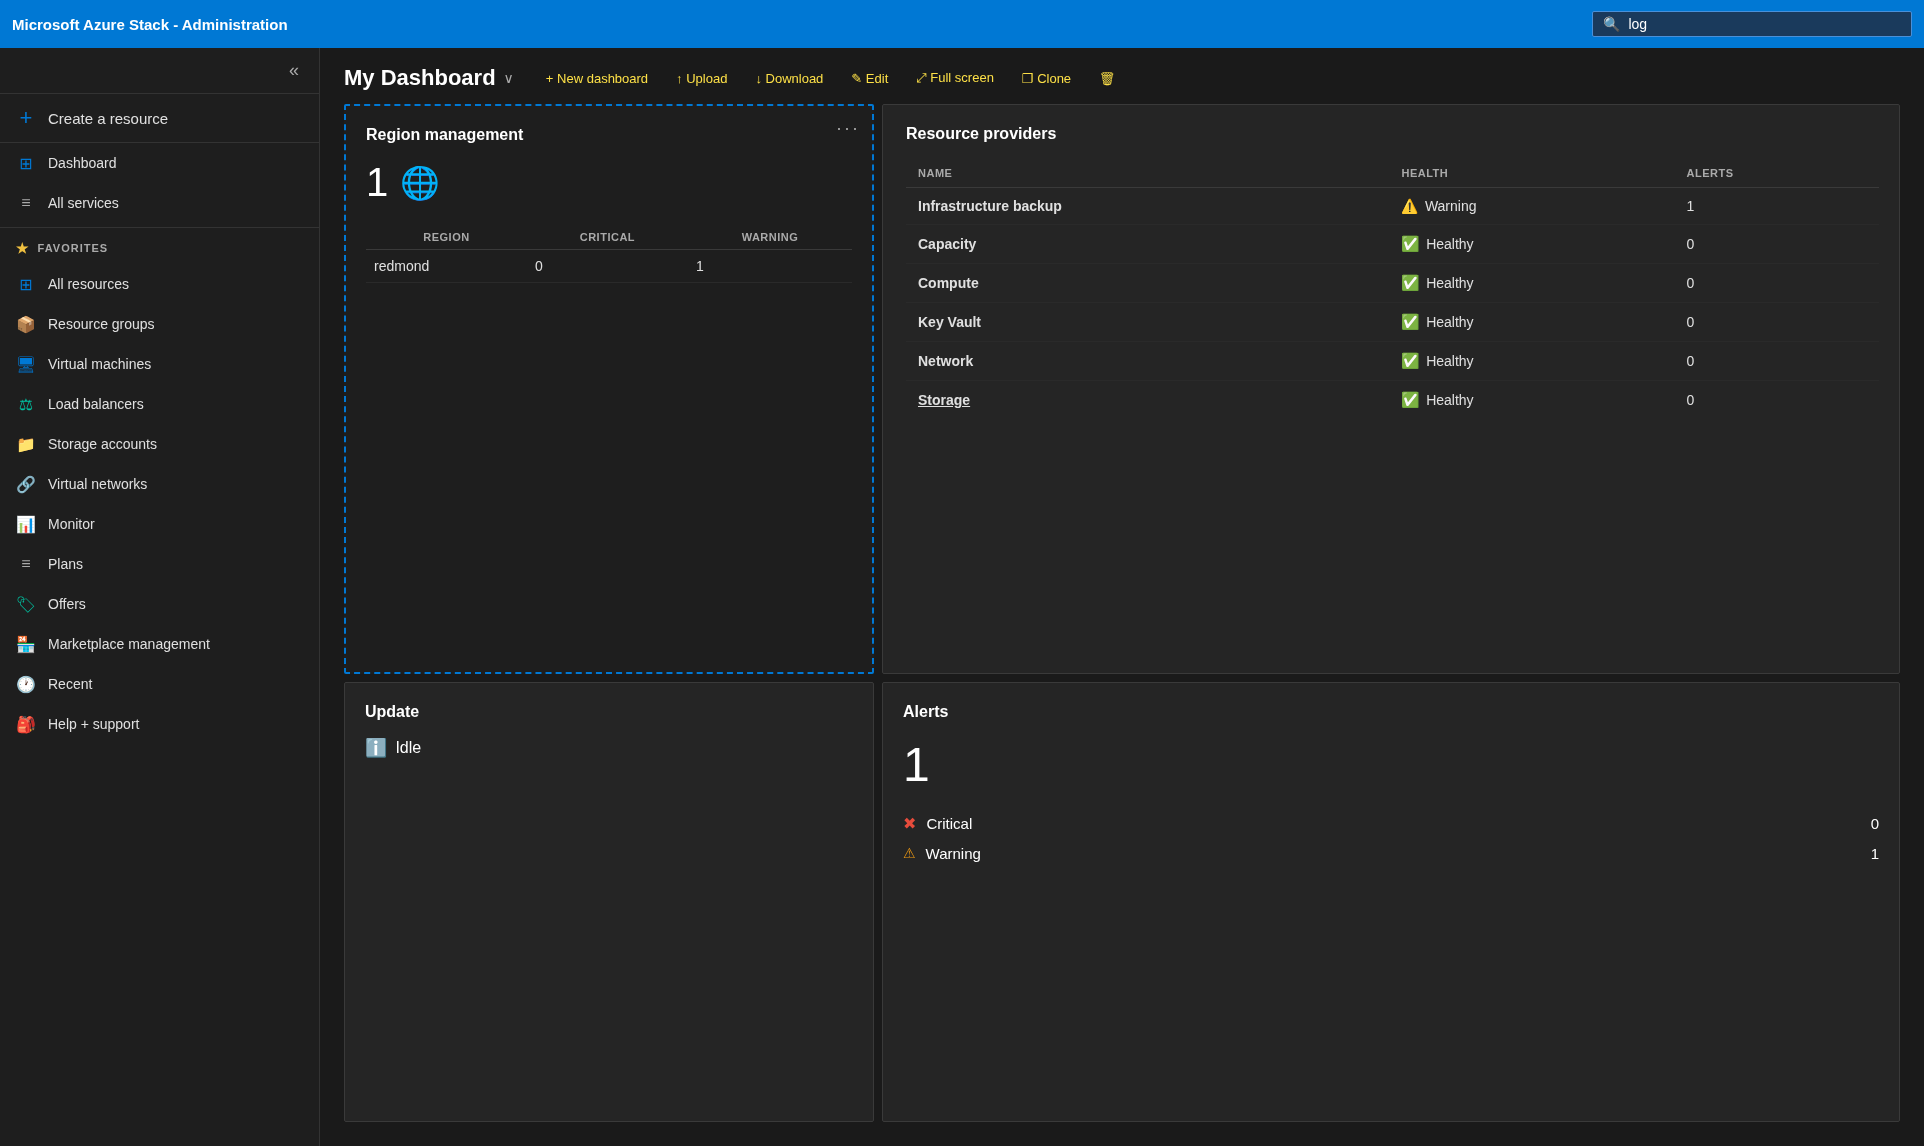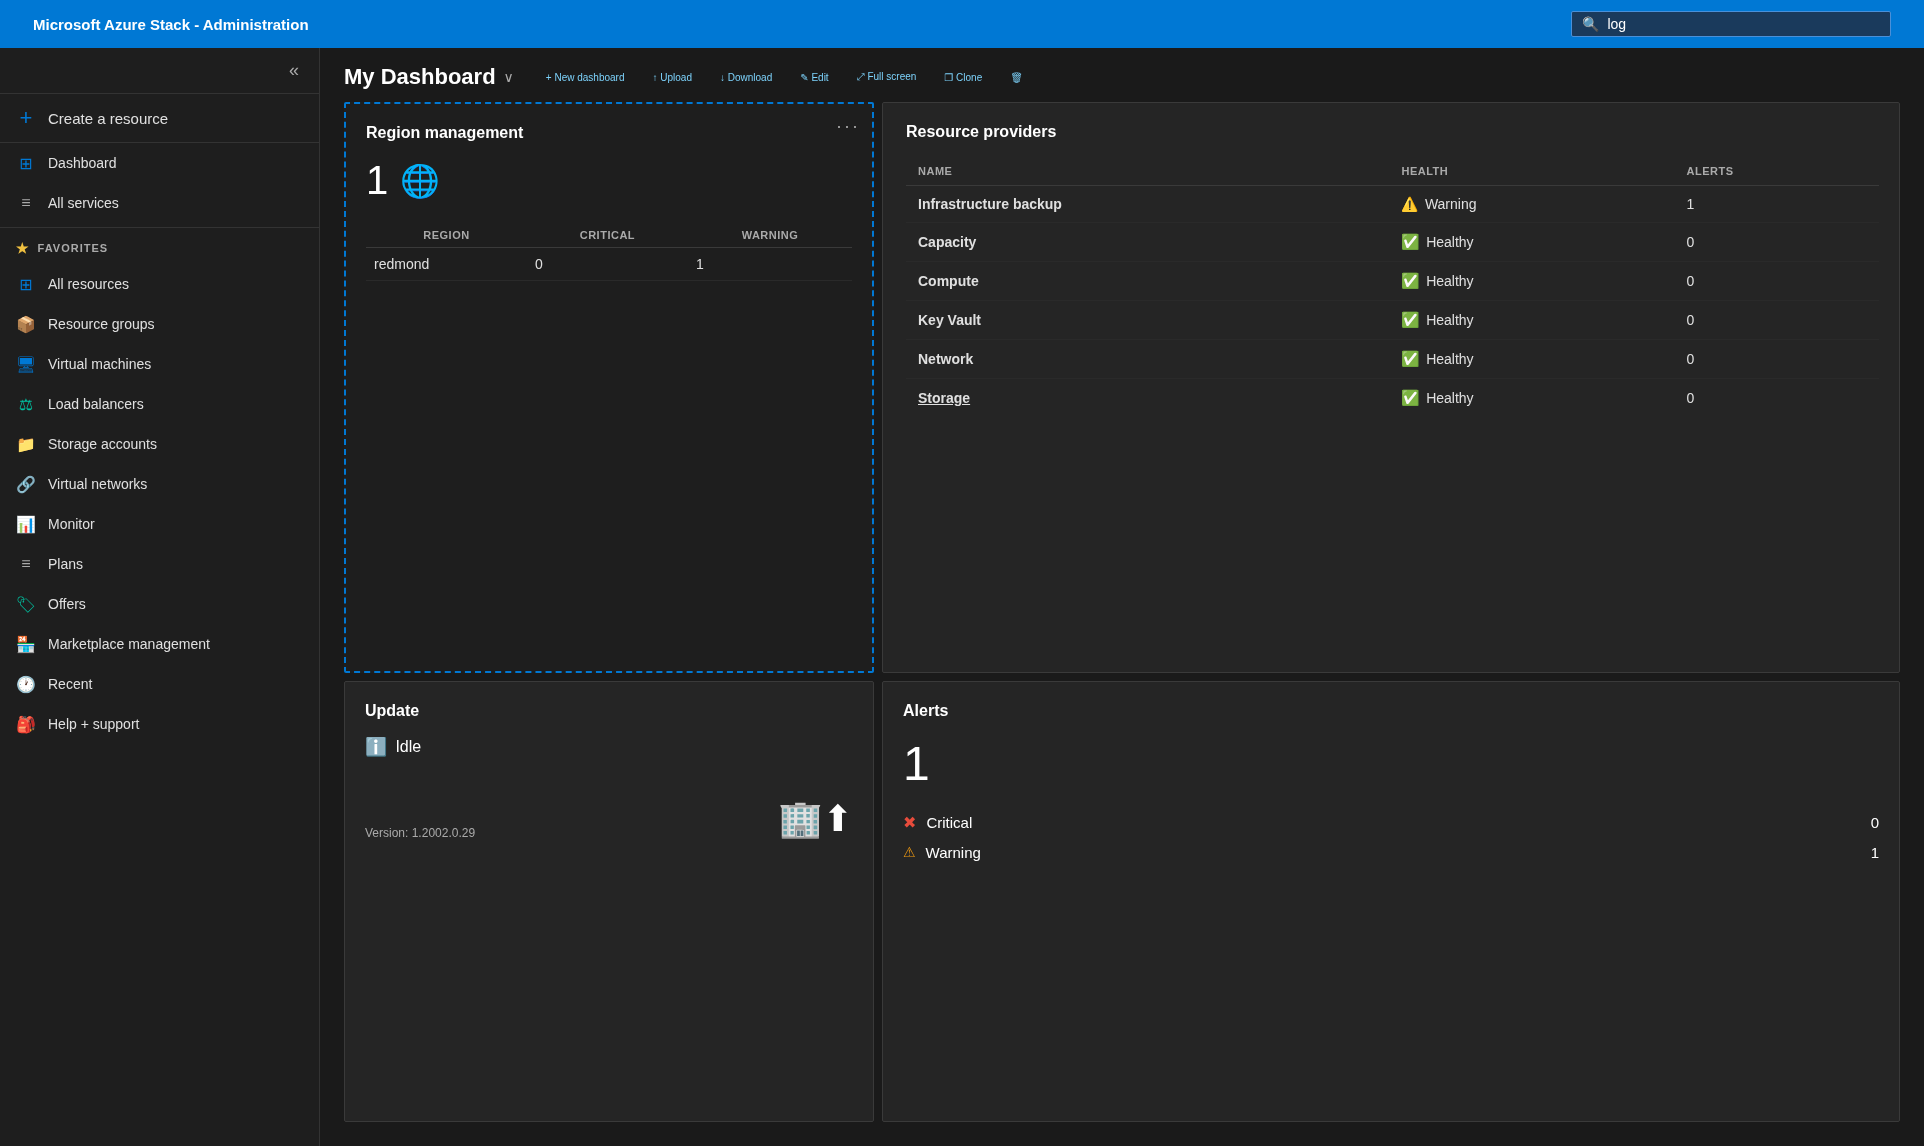--- a/index.html
+++ b/index.html
@@ -13,21 +13,21 @@
       display: flex;
       flex-direction: column;
     }
 
     
     .topbar {
       background: #0078d4;
       height: 48px;
       display: flex;
       align-items: center;
-      padding: 0 33px;
+      padding: 0 12px;
       flex-shrink: 0;
     }
     .topbar-title {
       font-size: 15px;
       font-weight: 600;
       color: #fff;
       flex: 1;
     }
     .topbar-search {
       display: flex;
@@ -147,22 +147,22 @@
     }
     .chevron-down {
       font-size: 14px;
       color: #aaa;
       margin-right: 16px;
       cursor: pointer;
     }
     .toolbar-btn {
       background: none;
       border: none;
-      color: #7dd3fc;
-      font-size: 10px;
+      color: #fde047;
+      font-size: 13px;
       cursor: pointer;
       padding: 6px 12px;
       display: flex;
       align-items: center;
       gap: 6px;
       border-radius: 2px;
     }
 
     
     .dashboard-grid {
@@ -536,24 +536,20 @@
             </tbody>
         </table>
       </div>
 
       <div class="tile update-tile">
         <div class="tile-title">Update</div>
         <div class="update-status">
           <span class="idle-icon">ℹ️</span>
           <span>Idle</span>
         </div>
-        <div class="update-footer">
-          <span class="version-text">Version: 1.2002.0.29</span>
-          <span class="building-emoji">🏢⬆</span>
-        </div>
       </div>
 
       <div class="tile alerts-tile">
         <div class="tile-title">Alerts</div>
         <div class="alerts-count">1</div>
         <div class="alert-row">
           <span class="critical-icon">✖</span>
           <span>Critical</span>
           <span class="alert-num">0</span>
         </div>

